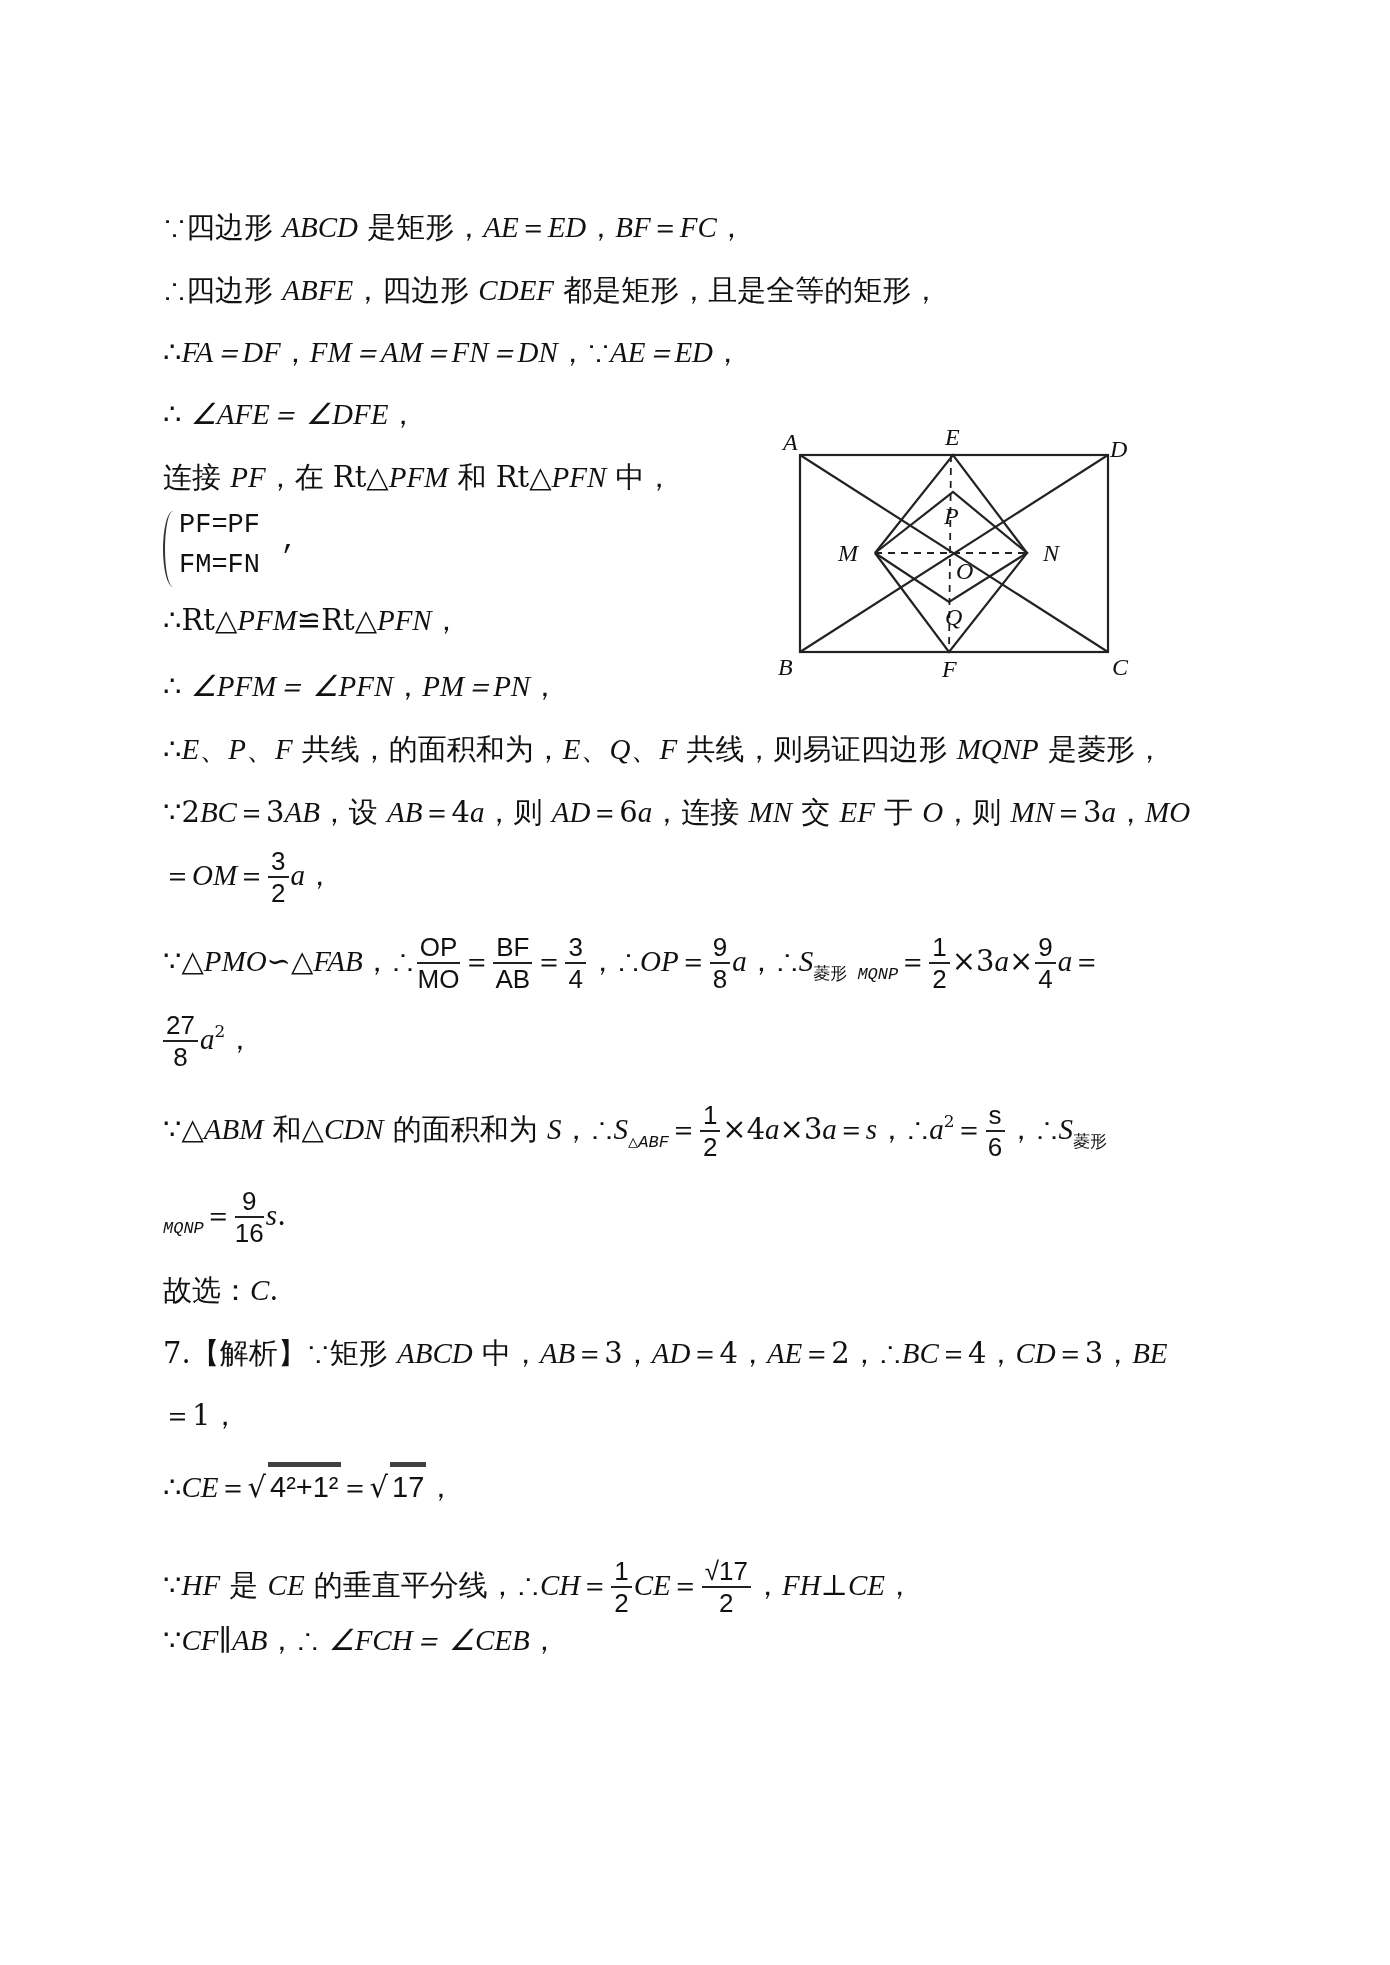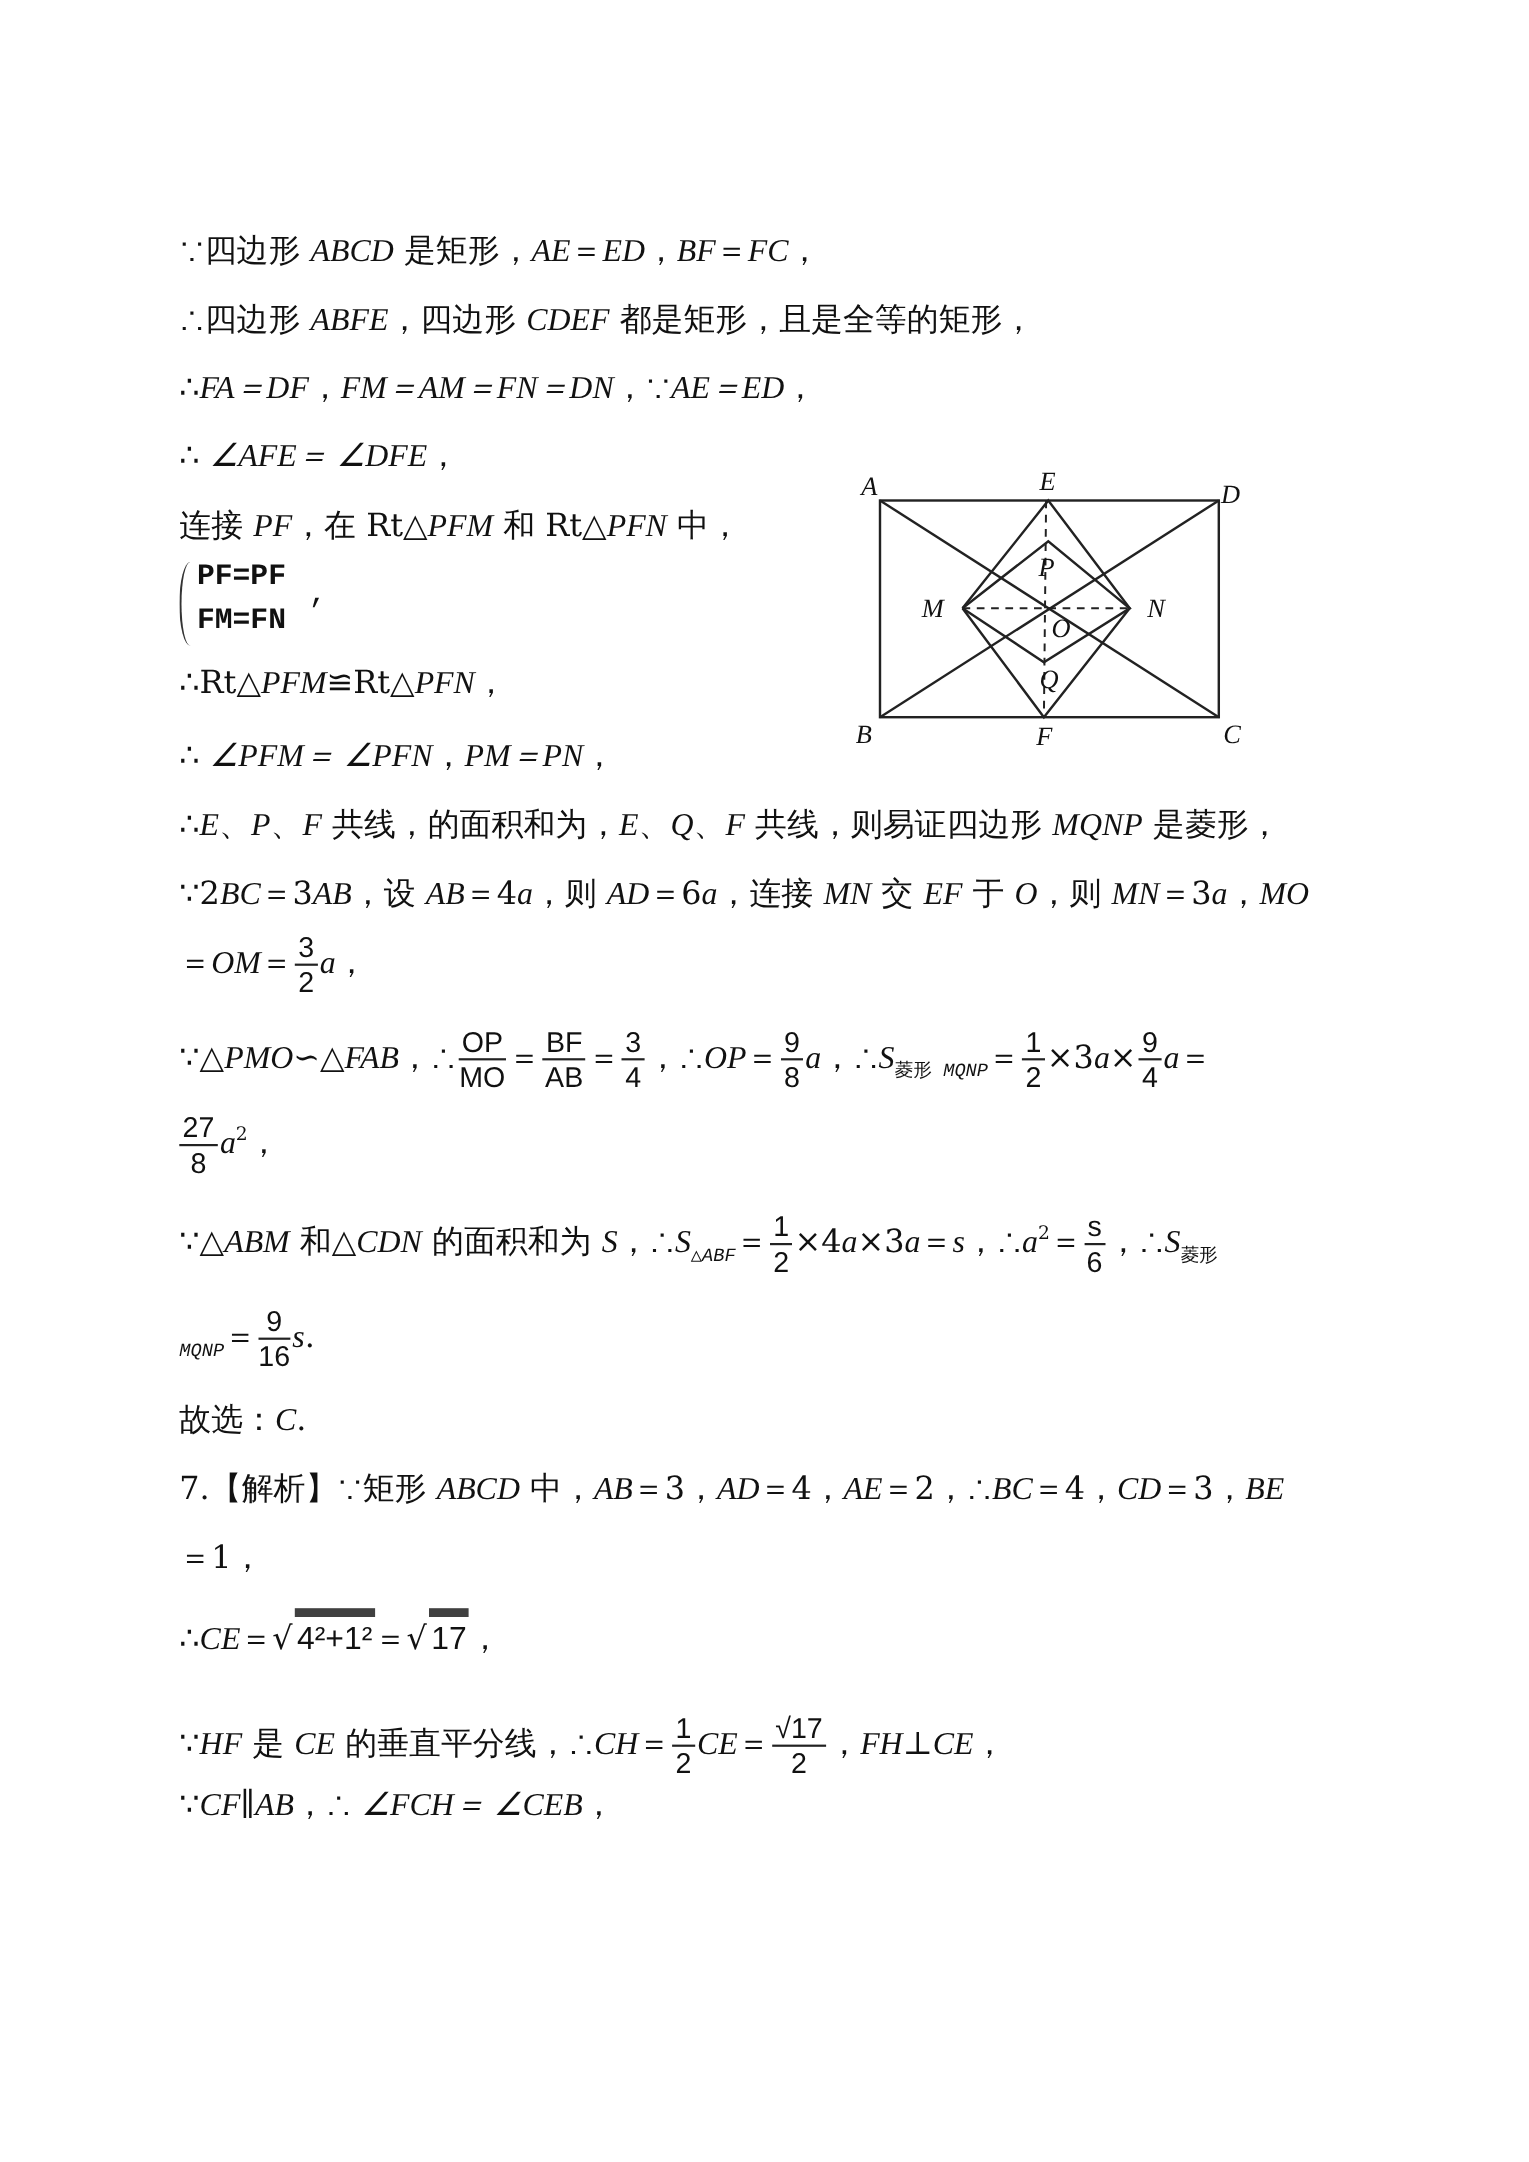--- a/index.html
+++ b/index.html
@@ -6,25 +6,25 @@
   body { width: 1390px; height: 1965px; position: relative; overflow: hidden;
          font-family: "DejaVu Serif", "Liberation Serif", serif; color: #111; }
   .line { position: absolute; left: 163px; font-size: 29px; line-height: 40px; white-space: nowrap; }
   .i { font-style: italic; font-family: "Liberation Serif", serif; }
   .frac { display: inline-block; vertical-align: middle; text-align: center; margin: 0 2px;
           font-family: "Liberation Sans", sans-serif; font-size: 26px; line-height: 30px; }
   .frac .num { display: block; border-bottom: 2px solid #222; padding: 0 3px; }
   .frac .den { display: block; }
   .sub { font-size: 17px; vertical-align: -8px; font-family: Liberation Mono, monospace; }
   .sup { font-size: 17px; vertical-align: 12px; }
-  .sqrt { display: inline-block; border-top: 8px solid #404040; padding: 0 2px; margin-left: 2px; font-family: "Liberation Sans", sans-serif; }
+  .sqrt { display: inline-block; border-top: 5px solid #404040; padding: 0 2px; margin-left: 2px; font-family: "Liberation Sans", sans-serif; }
   .brace { position: absolute; left: 163px; top: 505px; font-family: "Liberation Mono", monospace; font-size: 27px; line-height: 40px; }
   .brace .bar { position: absolute; left: 0; top: 6px; width: 10px; height: 76px; border-left: 2px solid #333;
                 border-top-left-radius: 10px 38px; border-bottom-left-radius: 10px 38px; }
-  .brace .rows { margin-left: 16px; font-weight: bold; }
+  .brace .rows { margin-left: 16px; font-weight: normal; }
   #diagram { position: absolute; left: 770px; top: 420px; }
 </style>
 </head>
 <body>
 
 <div>
 
 <div class="line" style="top:207px">
   <span>∵四边形 </span><span class="i">ABCD</span><span> 是矩形，</span><span class="i">AE</span><span>＝</span><span class="i">ED</span><span>，</span><span class="i">BF</span><span>＝</span><span class="i">FC</span><span>，</span>
 </div>

